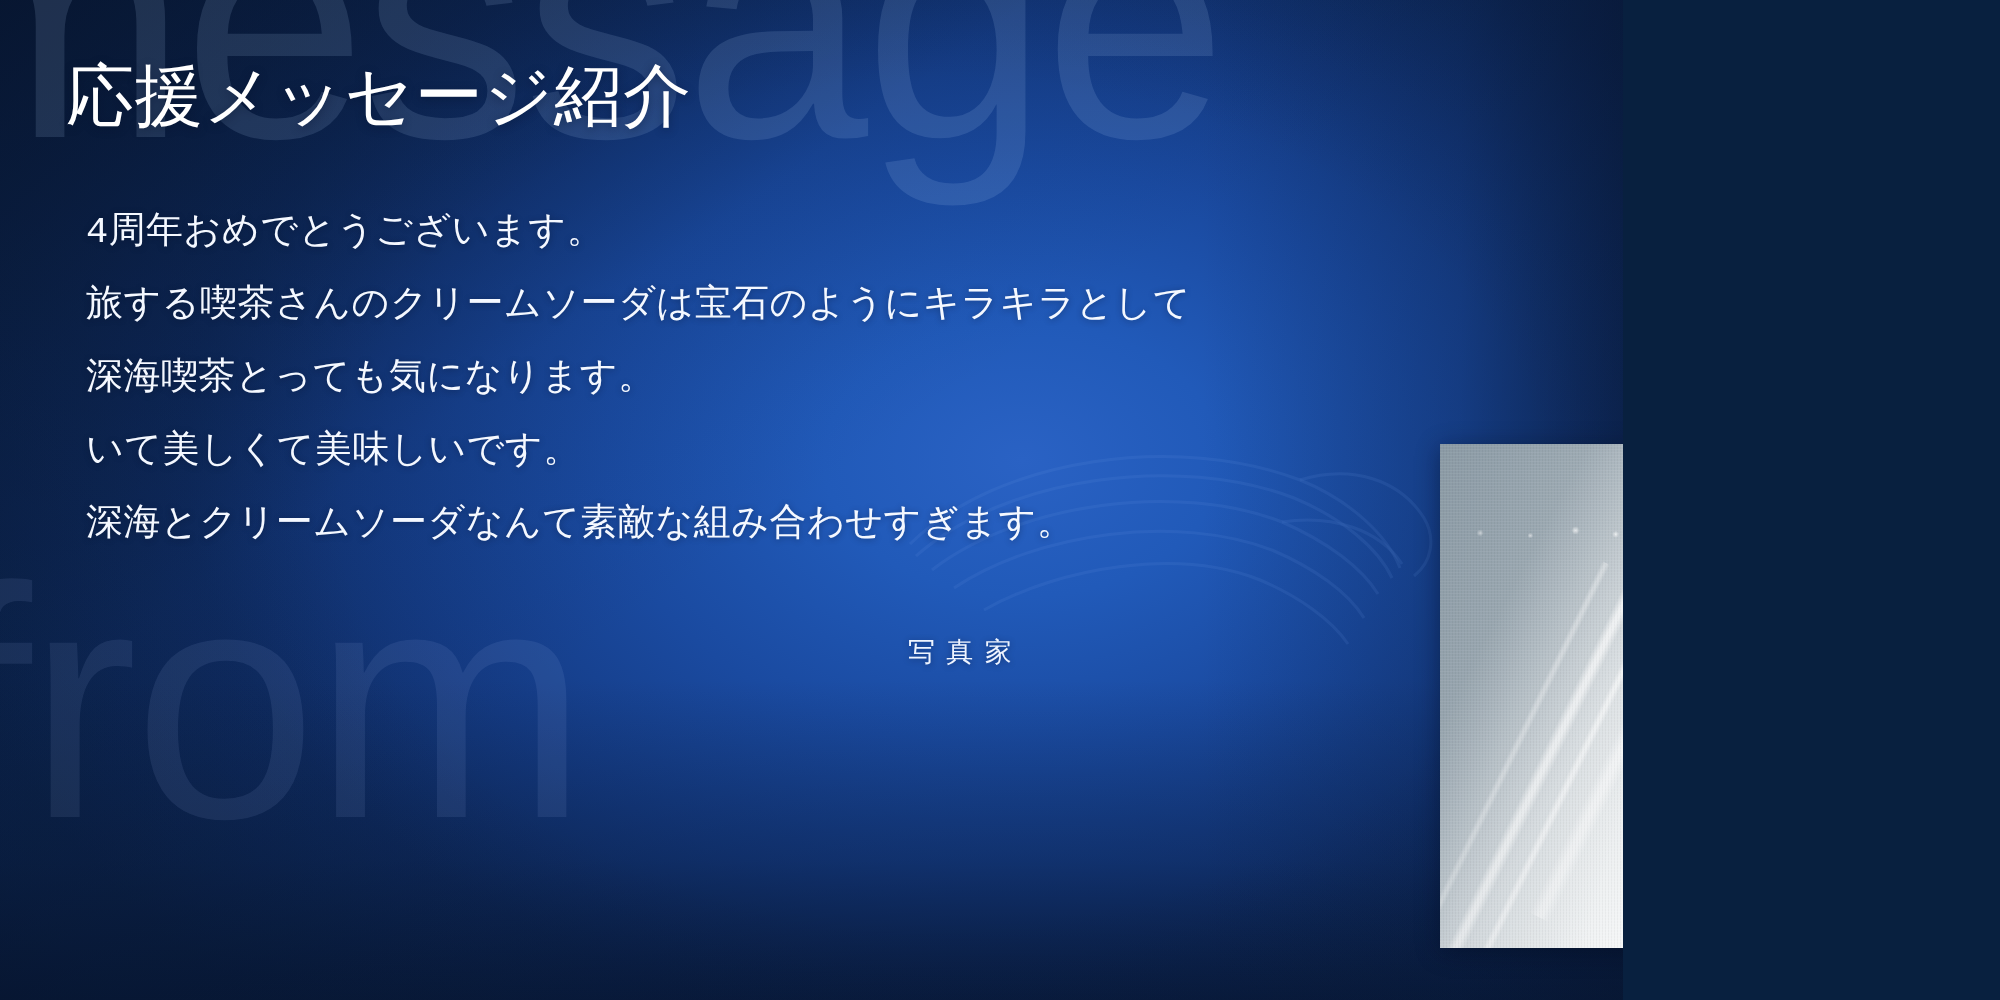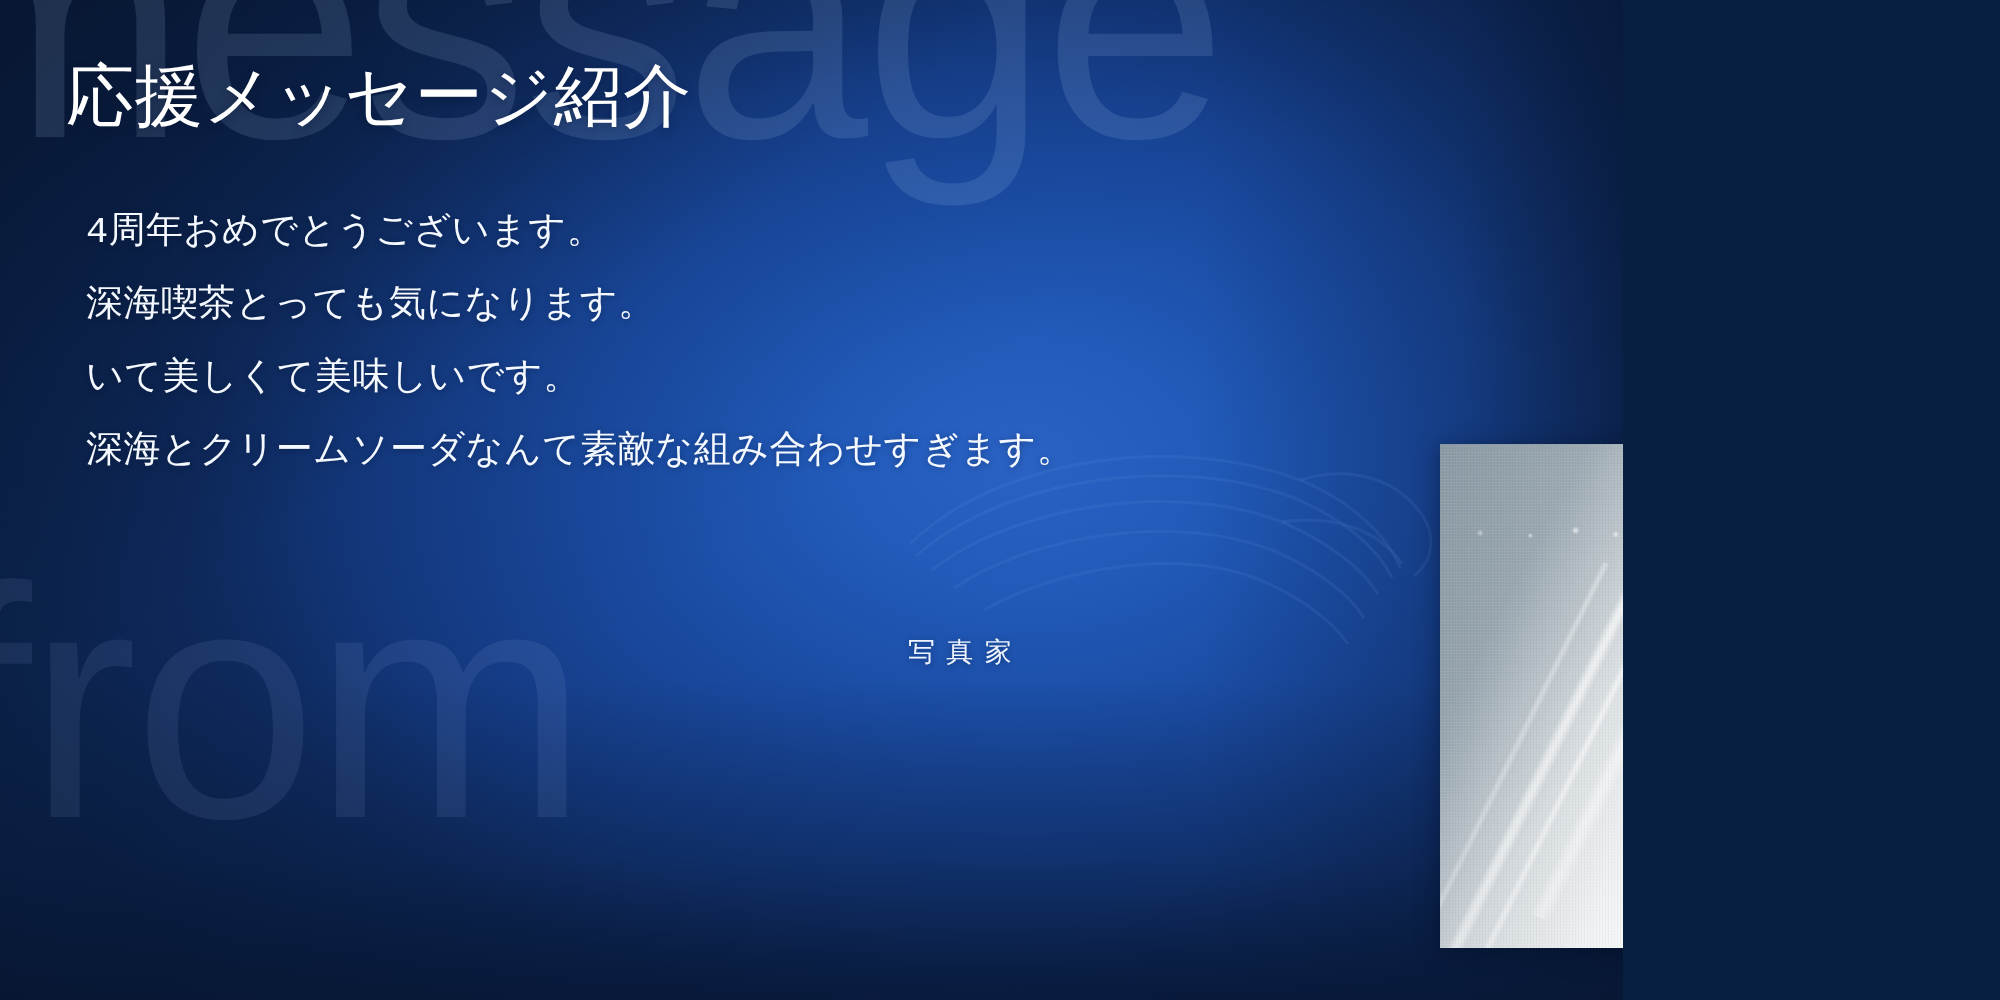--- a/index.html
+++ b/index.html
@@ -262,20 +262,21 @@
     </g>
   </svg>
 
   <div class="wm wm-message">message</div>
   <div class="wm wm-from">from</div>
 
   <div class="title">応援メッセージ紹介</div>
 
   <div class="body-block">
     <div class="body-line">4周年おめでとうございます。</div>
+    <div class="body-line">旅する喫茶さんのクリームソーダは宝石のようにキラキラとして</div>
     <div class="body-line">深海喫茶とっても気になります。</div>
     <div class="body-line">いて美しくて美味しいです。</div>
     <div class="body-line">深海とクリームソーダなんて素敵な組み合わせすぎます。</div>
   </div>
 
   <div class="photo">
     <div class="photo-inner">
       <div class="ph-wall"></div>
       <div class="ph-sun"></div>
       <div class="ph-shadow"></div>

